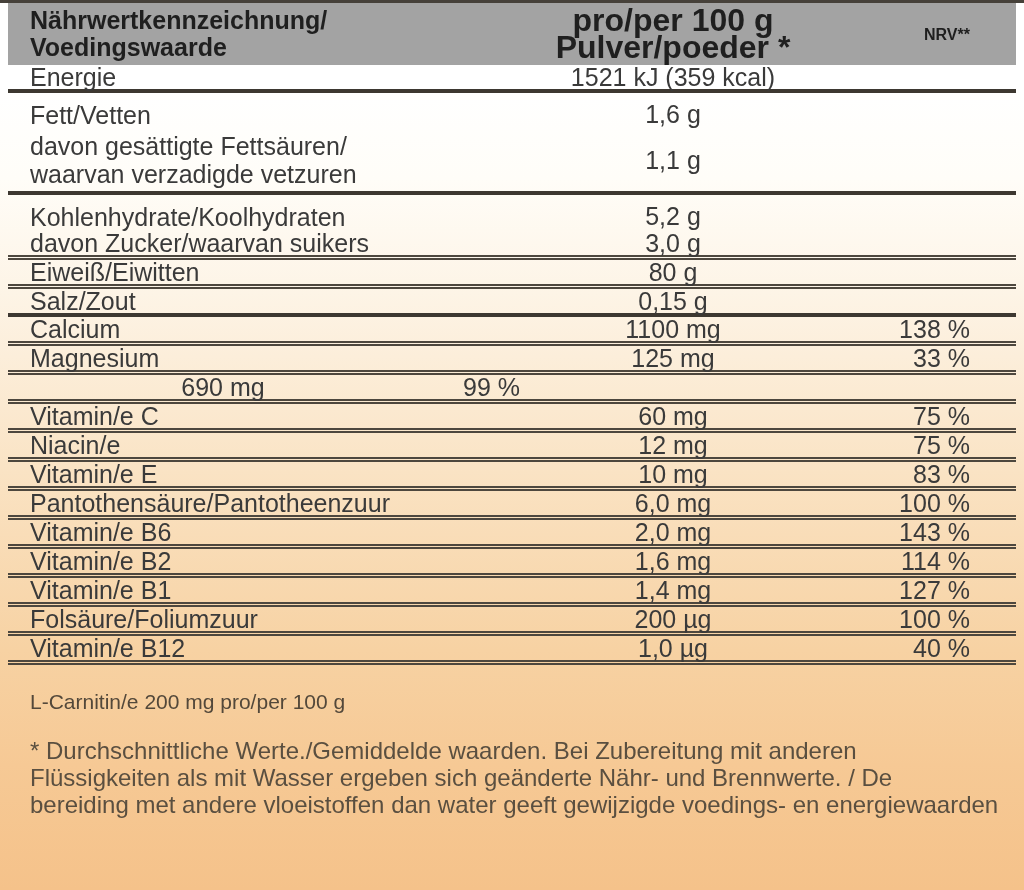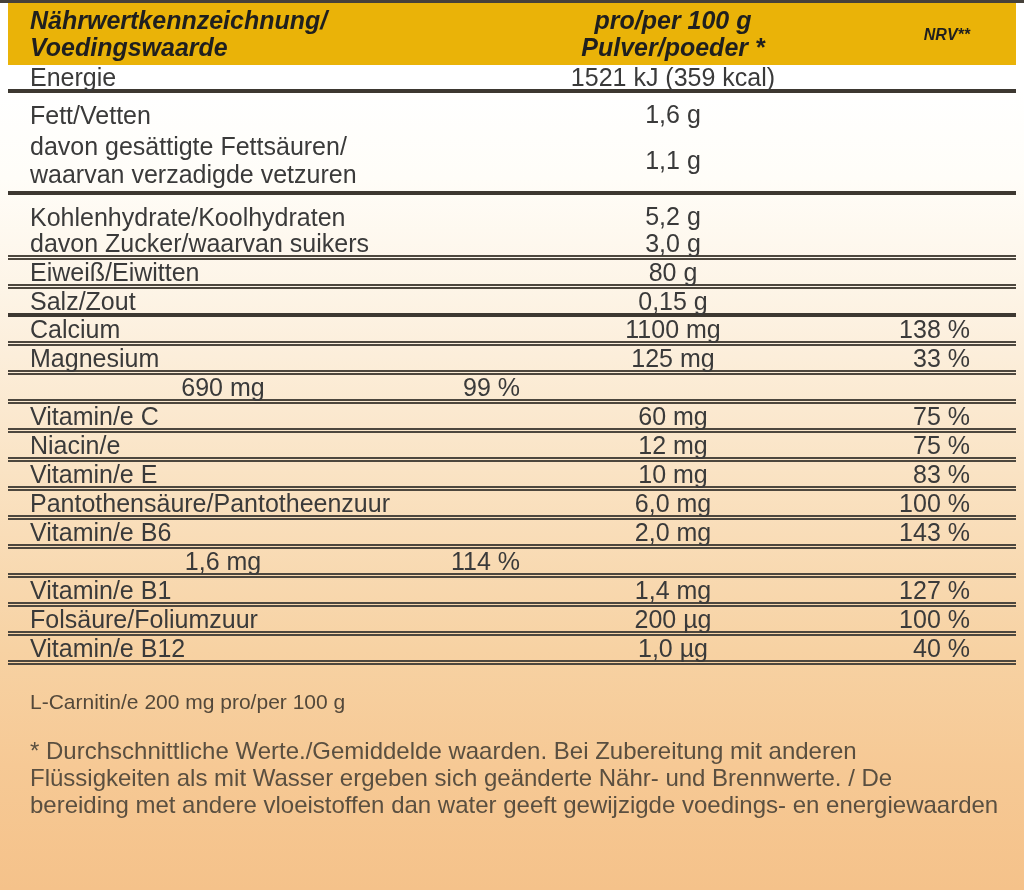--- a/index.html
+++ b/index.html
@@ -8,25 +8,25 @@
     font-family:"Liberation Sans","DejaVu Sans",sans-serif;
     background:linear-gradient(180deg,
       #ffffff 0%, #ffffff 10%, #fffdf8 20%, #fdf4e6 33%,
       #fbe9d0 46%, #f9ddb8 60%, #f7d2a3 73%, #f6c995 86%, #f5c28a 100%);
     color:#3a3a3a;
     -webkit-font-smoothing:antialiased;
   }
   .topline{height:3px;background:#46413a;width:100%;}
   .sheet{margin:0 8px;}
   .thead{
-    display:flex;align-items:center;background:#eab308;
-    padding:3px 0;min-height:56px;font-style:italic;
+    display:flex;align-items:center;background:#a3a3a3;
+    padding:3px 0;min-height:56px;
   }
   .thead .c1{font-weight:bold;color:#1f1f1f;font-size:25px;line-height:27px;}
-  .thead .c2{font-weight:bold;color:#1f1f1f;font-size:25px;line-height:27px;}
+  .thead .c2{font-weight:bold;color:#1f1f1f;font-size:32px;line-height:27px;}
   .thead .c3{font-weight:bold;color:#1f1f1f;font-size:16px;line-height:27px;}
   .c1{width:450px;padding-left:22px;box-sizing:border-box;}
   .c2{width:430px;text-align:center;box-sizing:border-box;}
   .c3{width:128px;text-align:right;padding-right:46px;box-sizing:border-box;}
   .row{display:flex;align-items:center;height:24px;font-size:25px;}
   .row.nosep{height:36px;align-items:flex-end;}
   .row.two{height:62px;}
   .row .lbl,.row .lbl2{display:block;line-height:28px;}
   .lbl2:empty{display:none;}
   .sep{height:5px;border-top:2px solid #4d473e;border-bottom:2px solid #4d473e;box-sizing:border-box;}
@@ -178,20 +178,24 @@
   <div class="row">
     <div class="c1">
       <span class="lbl">Vitamin/e B6</span>
 
     </div>
     <div class="c2 val">2,0 mg</div>
     <div class="c3 nrv">143 %</div>
   </div>
 <div class="sep"></div>
   <div class="row">
+    <div class="c1">
+      <span class="lbl">Vitamin/e B2</span>
+
+    </div>
     <div class="c2 val">1,6 mg</div>
     <div class="c3 nrv">114 %</div>
   </div>
 <div class="sep"></div>
   <div class="row">
     <div class="c1">
       <span class="lbl">Vitamin/e B1</span>
 
     </div>
     <div class="c2 val">1,4 mg</div>

